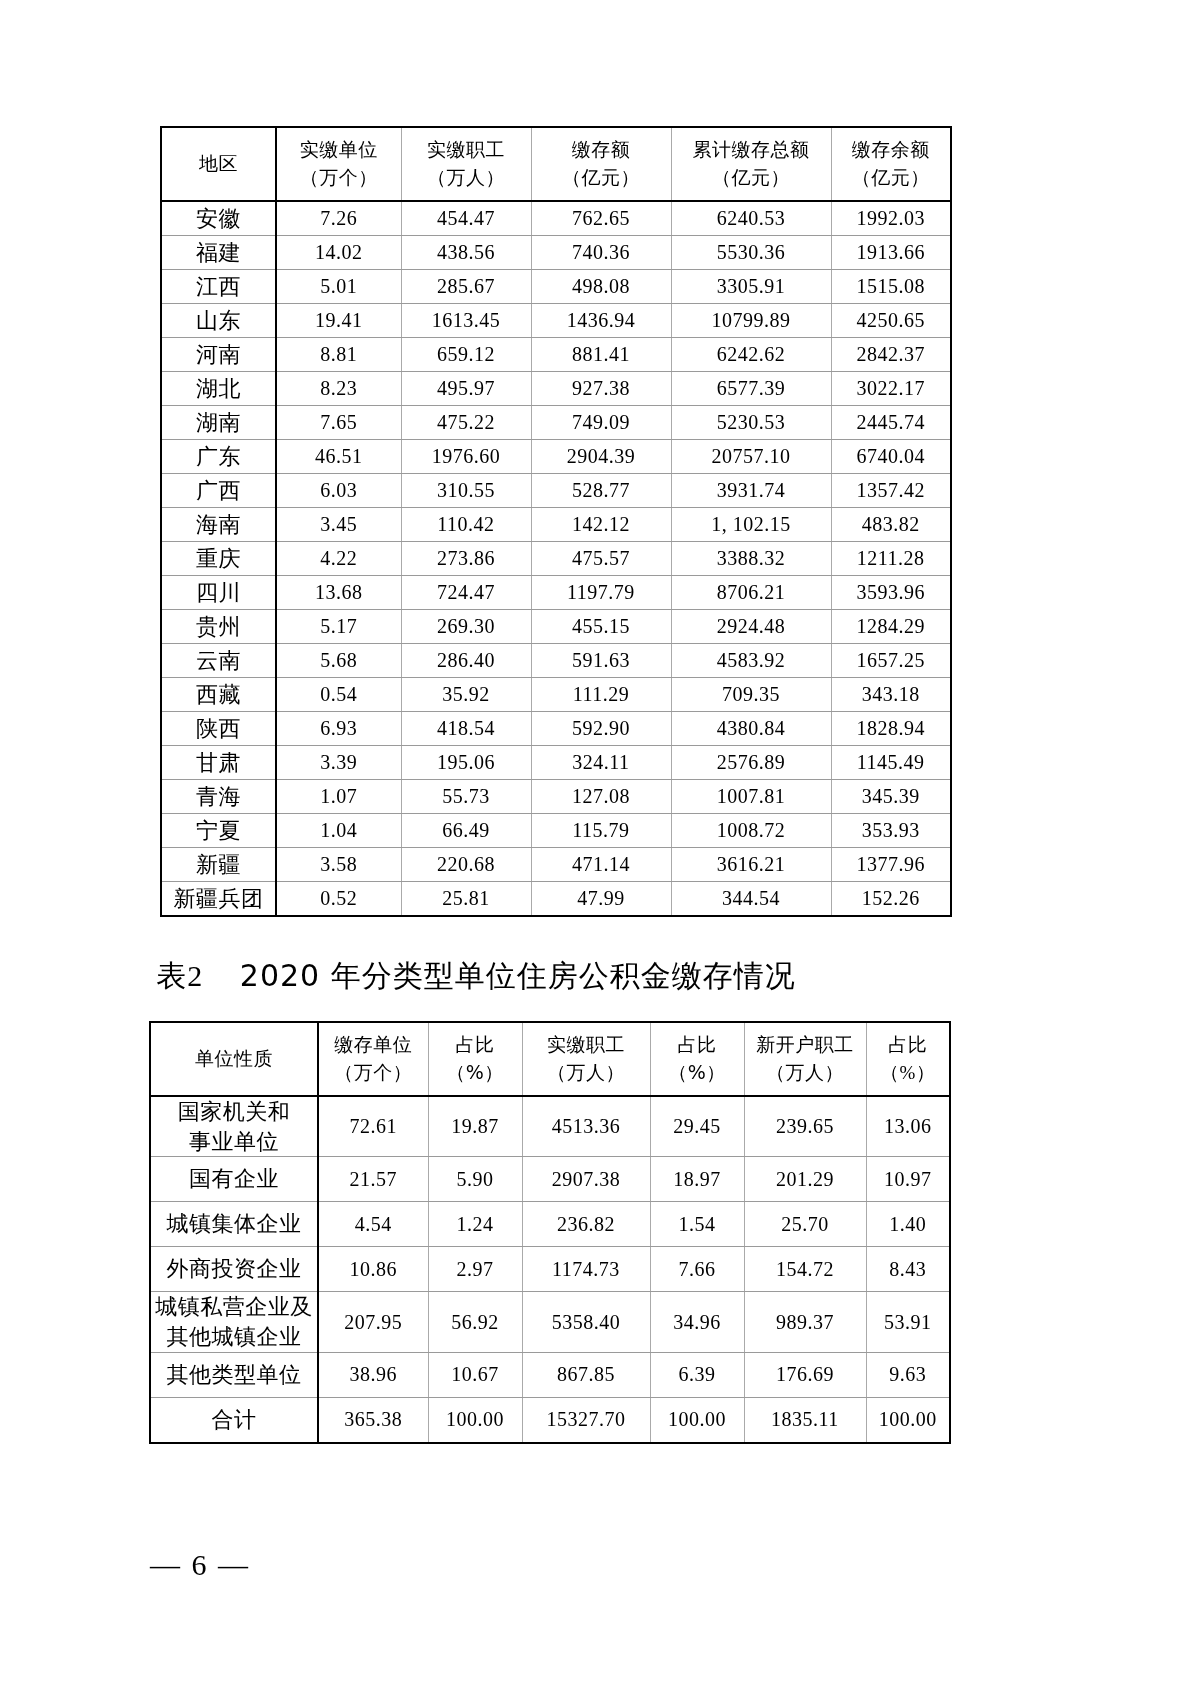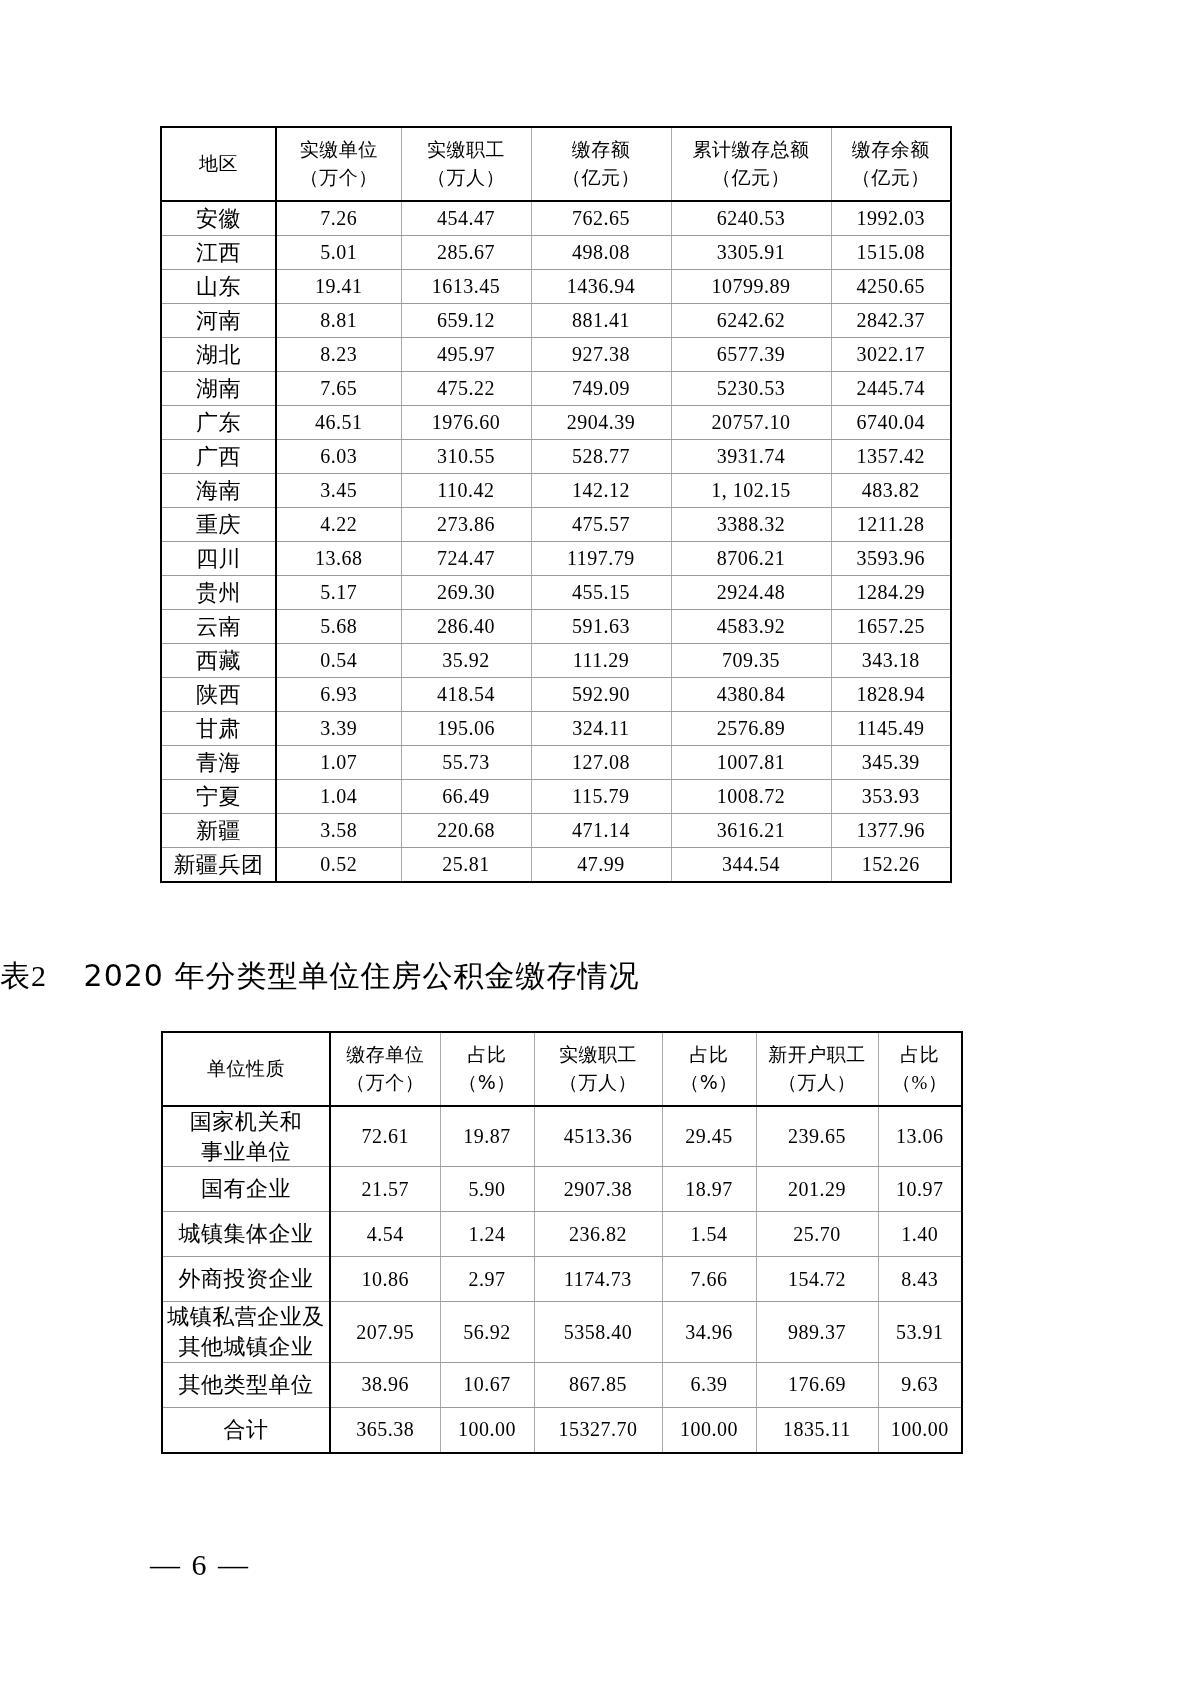--- a/index.html
+++ b/index.html
@@ -84,34 +84,34 @@
   #table1 { width: 790px; }
   #table1 td { height: 33px; }
   #table1 tr.head-row td { height: 72px; }
 
   
   #table2-title {
     position: absolute;
     left: 0;
     top: 956px;
     width: 952px;
+    text-align: center;
     font-family: "DejaVu Sans", "Liberation Sans", sans-serif;
     font-size: 30px;
     letter-spacing: 1px;
   }
   #table2-title .t-num {
     font-family: "Liberation Serif", "DejaVu Serif", serif;
   }
 
   
   #table2-wrap {
     position: absolute;
-    left: 161px;
+    left: 149px;
     top: 1021px;
-    margin-top: 10px;
   }
   #table2 { width: 800px; }
   #table2 td { height: 44px; }
   #table2 tr.head-row td { height: 72px; }
   #table2 td.two-line { line-height: 1.35; }
 
   
   #page-footer {
     position: absolute;
     left: 150px;
@@ -162,20 +162,28 @@
           </tr>
         </tbody>
       <tbody id="t1-body">
           <tr>
             <td class="cn first-col">安徽</td>
             <td class="num">7.26</td>
             <td class="num">454.47</td>
             <td class="num">762.65</td>
             <td class="num">6240.53</td>
             <td class="num last-col">1992.03</td>
+          </tr>
+          <tr>
+            <td class="cn first-col">福建</td>
+            <td class="num">14.02</td>
+            <td class="num">438.56</td>
+            <td class="num">740.36</td>
+            <td class="num">5530.36</td>
+            <td class="num last-col">1913.66</td>
           </tr>
           <tr>
             <td class="cn first-col">江西</td>
             <td class="num">5.01</td>
             <td class="num">285.67</td>
             <td class="num">498.08</td>
             <td class="num">3305.91</td>
             <td class="num last-col">1515.08</td>
           </tr>
           <tr>

